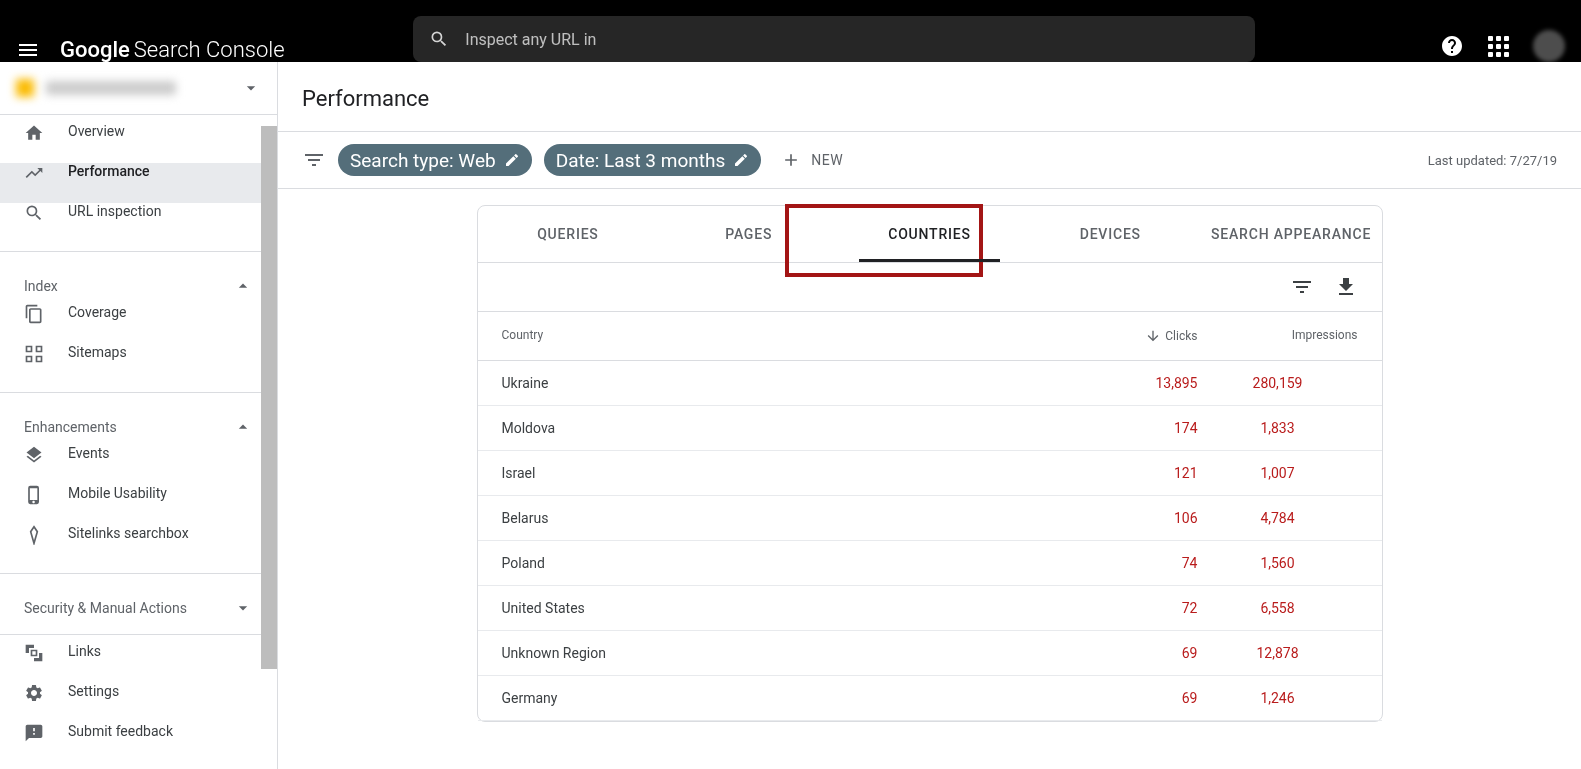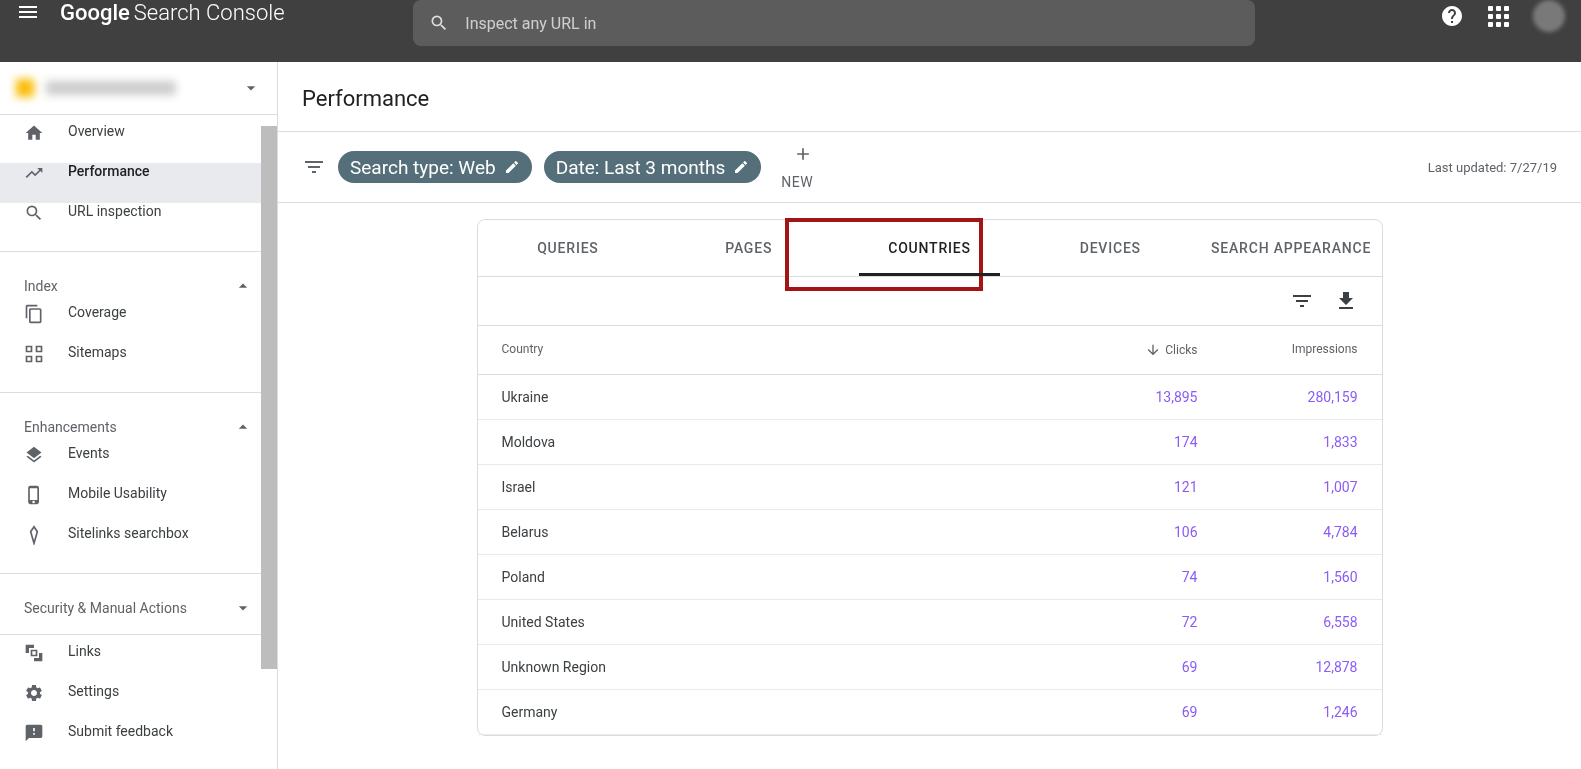--- a/index.html
+++ b/index.html
@@ -1,17 +1,17 @@
 <!DOCTYPE html>
 <html><head>
 <meta charset="utf-8">
 <style>
 * { margin: 0; padding: 0; box-sizing: border-box; font-family: 'Roboto', Arial, sans-serif; }
 body { background: #fff; color: #202124; overflow: hidden; }
-.header { background: #404040; height: 62px; display: flex; align-items: flex-start; padding: 0 16px; color: #fff; }
+.header { background: #000000; height: 62px; display: flex; align-items: flex-end; padding: 0 16px; color: #fff; }
 .menu-icon { width: 24px; height: 24px; cursor: pointer; margin-right: 20px; }
 .logo { font-size: 22px; font-weight: 400; display: flex; align-items: baseline; }
 .logo .g { font-weight: 500; }
 .logo .sc { margin-left: 4px; font-weight: 300; }
 .search-wrap { flex: 1; display: flex; justify-content: center; }
 .search-box { background: rgba(255,255,255,0.15); border-radius: 8px; height: 46px; width: 842px; display: flex; align-items: center; padding: 0 16px; margin-left: -40px; }
 .search-box svg { margin-right: 16px; opacity: 0.8; }
 .search-box input { background: transparent; border: none; outline: none; color: #fff; font-size: 16px; flex: 1; }
 .search-box input::placeholder { color: rgba(255,255,255,0.7); }
 .header-right { display: flex; align-items: center; gap: 24px; margin-left: 16px; }
@@ -35,39 +35,39 @@
 .nav-divider { border-top: 1px solid #dadce0; margin: 8px 0; }
 .scroll-indicator { position: absolute; right: 0; top: 64px; bottom: 100px; width: 16px; background: #bdbdbd; border-radius: 0; }
 
 .content { flex: 1; overflow-y: auto; background: #fff; }
 .page-header { padding: 24px 24px 20px; font-size: 22px; color: #202124; border-bottom: 1px solid #dadce0; }
 .filters-bar { display: flex; align-items: center; padding: 12px 24px; border-bottom: 1px solid #dadce0; }
 .filters-left { display: flex; align-items: center; gap: 12px; }
 .filter-icon { color: #5f6368; cursor: pointer; }
 .chip { background: #546e7a; color: #fff; border-radius: 16px; height: 32px; padding: 0 12px; display: flex; align-items: center; font-size: 19px; gap: 8px; cursor: pointer; }
 .chip svg { width: 16px; height: 16px; }
-.new-btn { display: flex; align-items: flex-end; gap: 10px; color: #5f6368; font-size: 14px; cursor: pointer; margin-left: 8px; letter-spacing: 0.5px; flex-direction: column; }
+.new-btn { display: flex; align-items: center; gap: 10px; color: #5f6368; font-size: 14px; cursor: pointer; margin-left: 8px; letter-spacing: 0.5px; }
 .last-updated { margin-left: auto; color: #5f6368; font-size: 13px; }
 
 .card-wrap { display: flex; justify-content: center; padding: 16px 24px 40px; }
 .card { width: 906px; background: #fff; border: 1px solid #dadce0; border-radius: 8px; }
 .tabs { display: flex; border-bottom: 1px solid #dadce0; position: relative; }
 .tab { flex: 1; text-align: center; padding: 20px 0; font-size: 14px; color: #5f6368; letter-spacing: 0.8px; cursor: pointer; font-weight: 500; position: relative; }
 .tab.active { color: #202124; }
 .tab.active::after { content: ''; position: absolute; bottom: 0; left: 20px; right: 20px; height: 3px; background: #202124; }
 .tab-highlight { position: absolute; border: 4px solid #a31515; pointer-events: none; }
 .table-tools { display: flex; justify-content: flex-end; padding: 12px 24px; gap: 20px; border-bottom: 1px solid #dadce0; }
 .table-tools svg { cursor: pointer; color: #3c4043; }
 .table-header { display: flex; padding: 16px 24px; font-size: 12px; color: #5f6368; border-bottom: 1px solid #dadce0; }
 .col-country { flex: 1; }
 .col-clicks { width: 160px; text-align: right; display: flex; align-items: center; justify-content: flex-end; gap: 4px; }
 .col-impressions { width: 160px; text-align: right; }
 .table-row { display: flex; padding: 14px 24px; font-size: 14px; border-bottom: 1px solid #e8eaed; }
 .table-row .col-country { color: #3c4043; }
-.table-row .col-clicks, .table-row .col-impressions { color: #8b5cf6; }
+.table-row .col-clicks, .table-row .col-impressions { color: #b91c1c; text-align: center; }
 </style>
 </head>
 <body>
 
 <div class="header">
   <svg class="menu-icon" viewBox="0 0 24 24" fill="#fff">
       <path d="M3 18h18v-2H3v2zm0-5h18v-2H3v2zm0-7v2h18V6H3z"></path>
     </svg>
   <div class="logo">
     <span class="g">Google</span>

